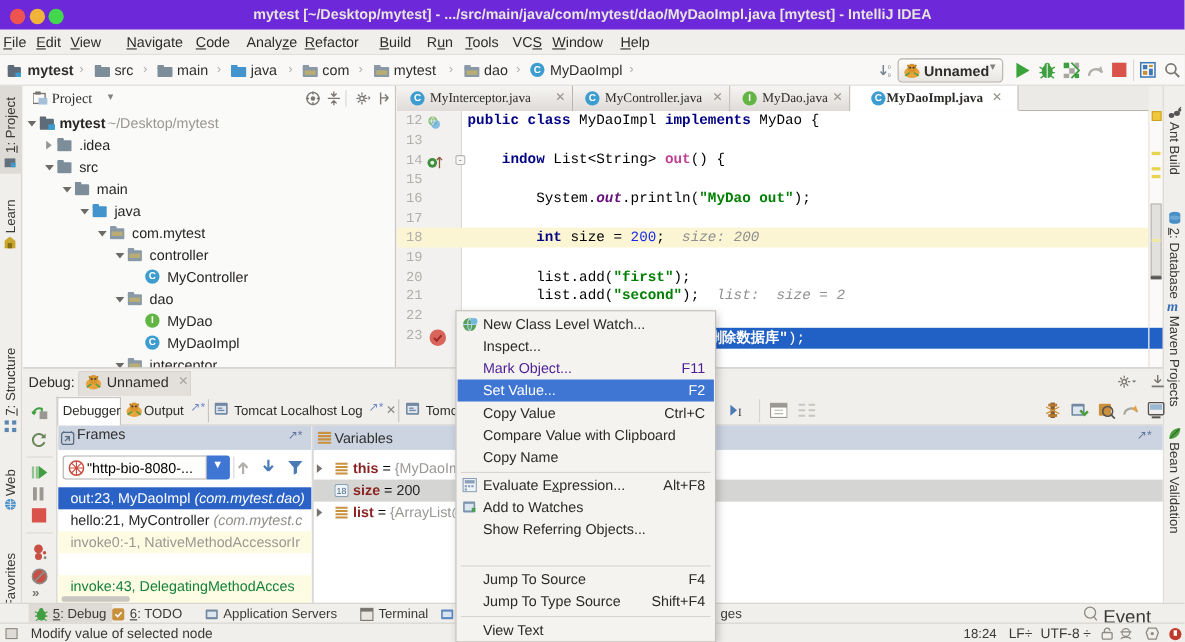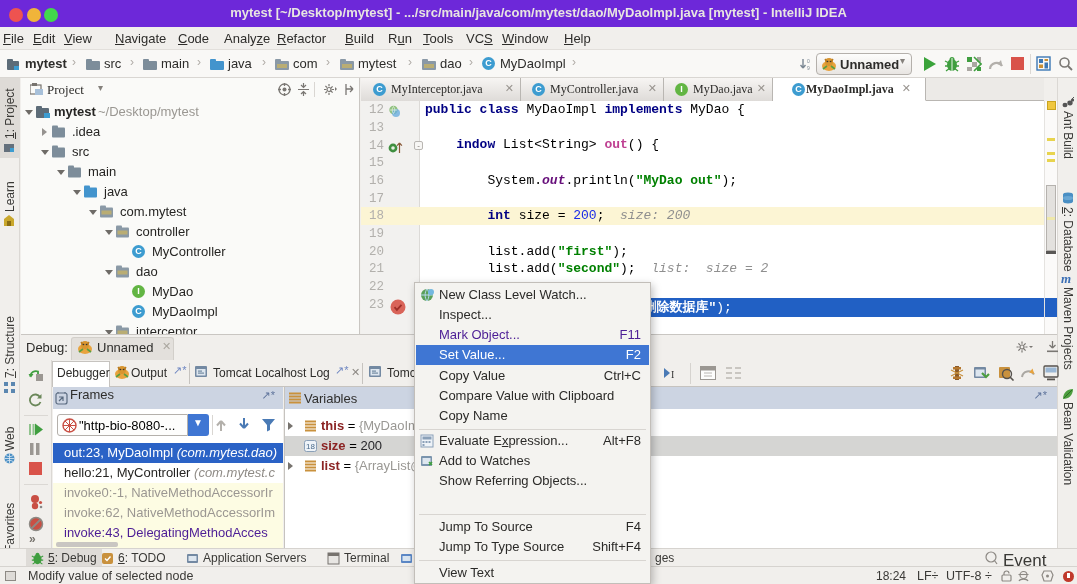--- a/index.html
+++ b/index.html
@@ -627,24 +627,21 @@
 
     <div class="frow" style="top:56px;background:#2a62c6;color:#fff">
         <span style="position:absolute;left:11px;top:2px">out:23, MyDaoImpl <i>(com.mytest.dao)</i></span>
       </div>
     <div class="frow" style="top:76px;color:#262523">
         <span style="position:absolute;left:11px;top:2px">hello:21, MyController <i style="color:#8f8b86">(com.mytest.c</i></span>
       </div>
     <div class="frow" style="top:96px;background:#fdfce3;color:#9b9792">
         <span style="position:absolute;left:11px;top:2px">invoke0:-1, NativeMethodAccessorIr</span>
       </div>
-    <div class="frow" style="top:116px;background:#fdfce3;color:#9b9792">
-        <span style="position:absolute;left:11px;top:2px">invoke:62, NativeMethodAccessorIm</span>
-      </div>
-    <div class="frow" style="top:136px;background:#fdfce3;color:#4c1d95">
+    <div class="frow" style="top:136px;background:#fdfce3;color:#15803d">
         <span style="position:absolute;left:11px;top:2px">invoke:43, DelegatingMethodAcces</span>
       </div>
     <div class="abs" style="left:0;top:156px;width:230px;height:6px;background:#fdfce3"></div>
     <div class="abs" style="left:3px;top:155px;width:62px;height:5px;background:#c9c6c2;border-radius:2px"></div>
   </div>
   <div id="variables">
     <div class="phead">
       <svg class="abs" style="left:3px;top:5px" width="14" height="12" viewBox="0 0 14 12">
           <path d="M1 1.5h12M1 4.5h12M1 7.5h12M1 10.5h12" stroke="#c9913d" stroke-width="2"></path>
         </svg>

